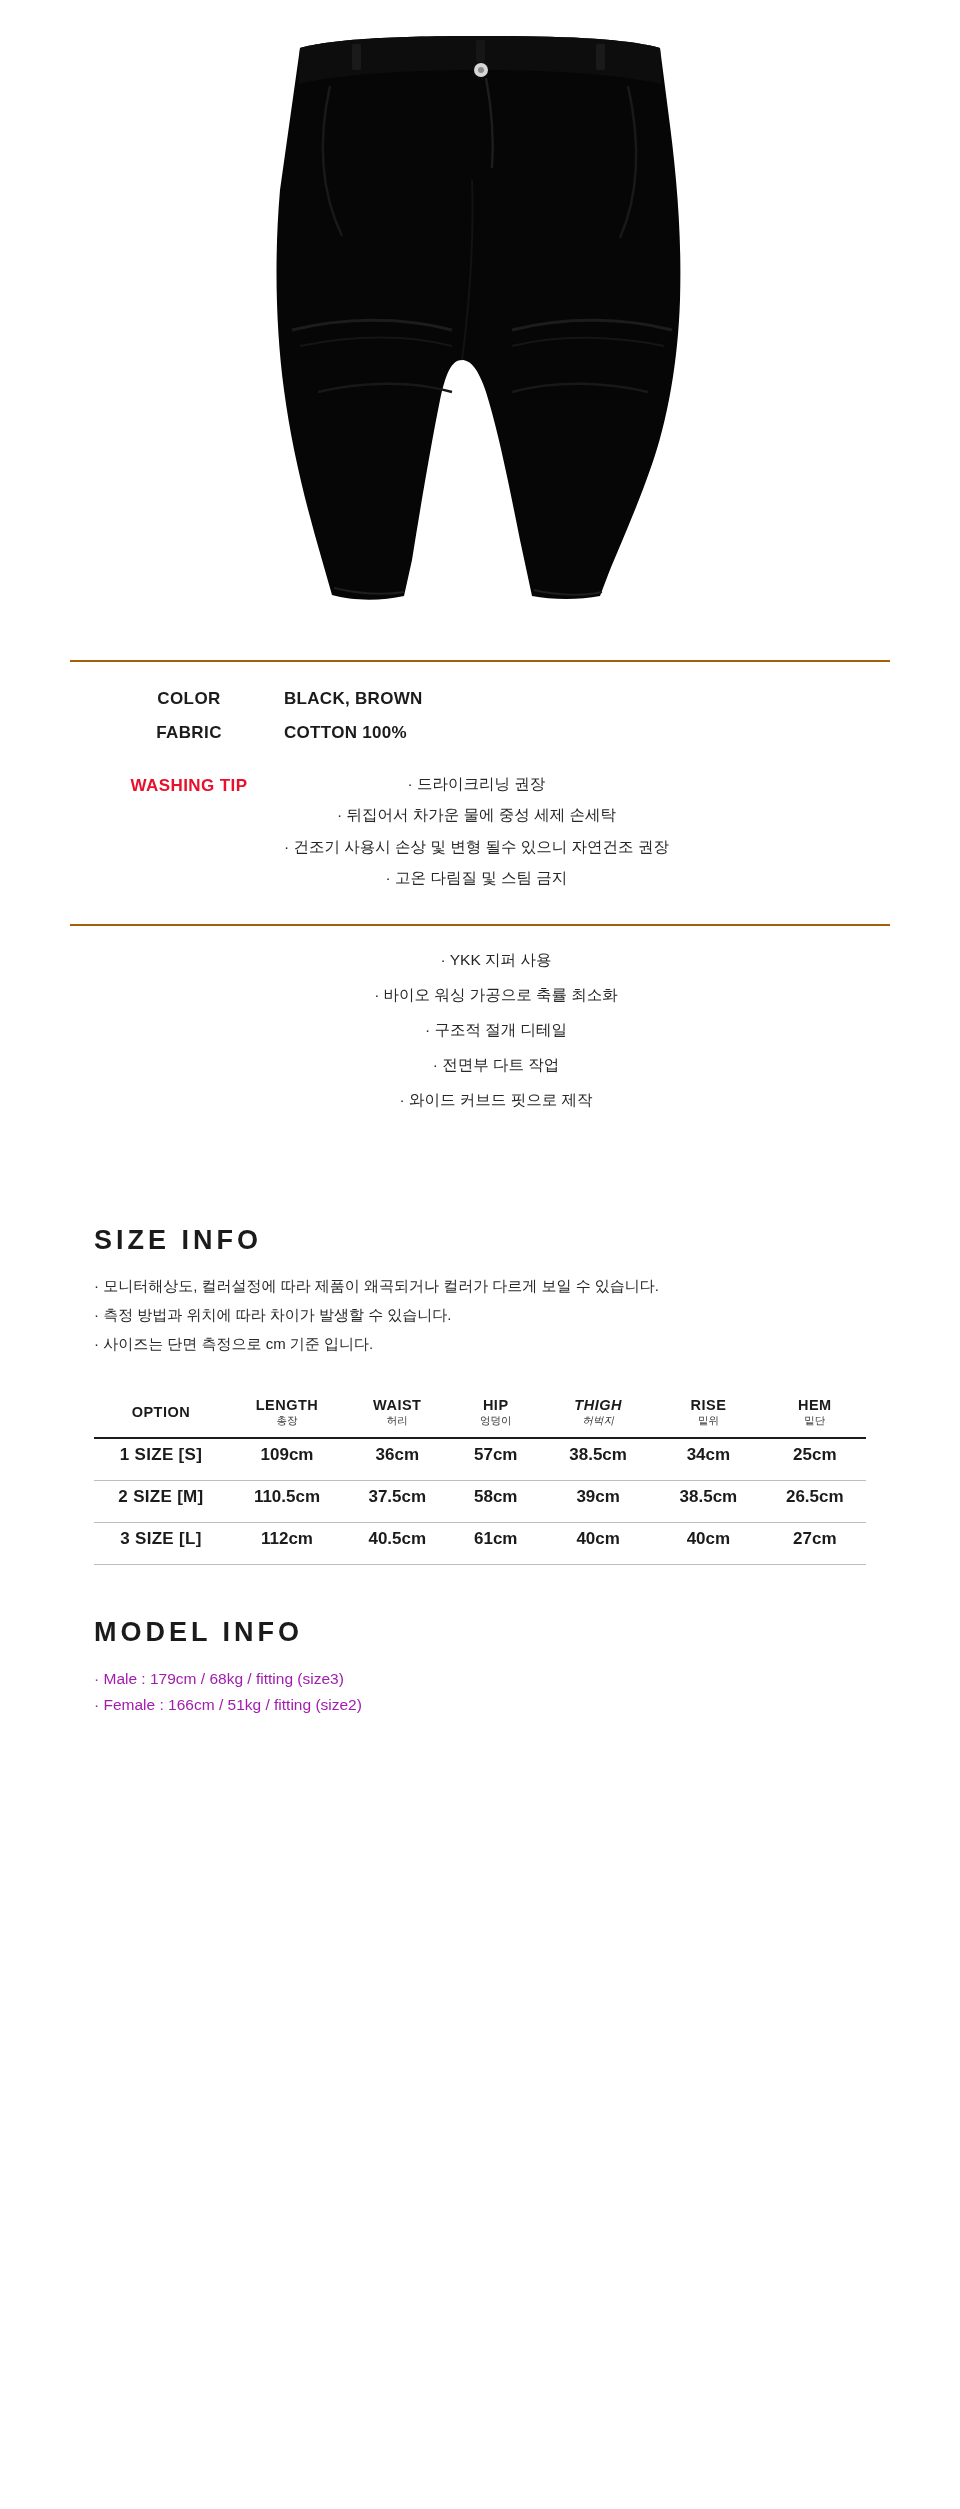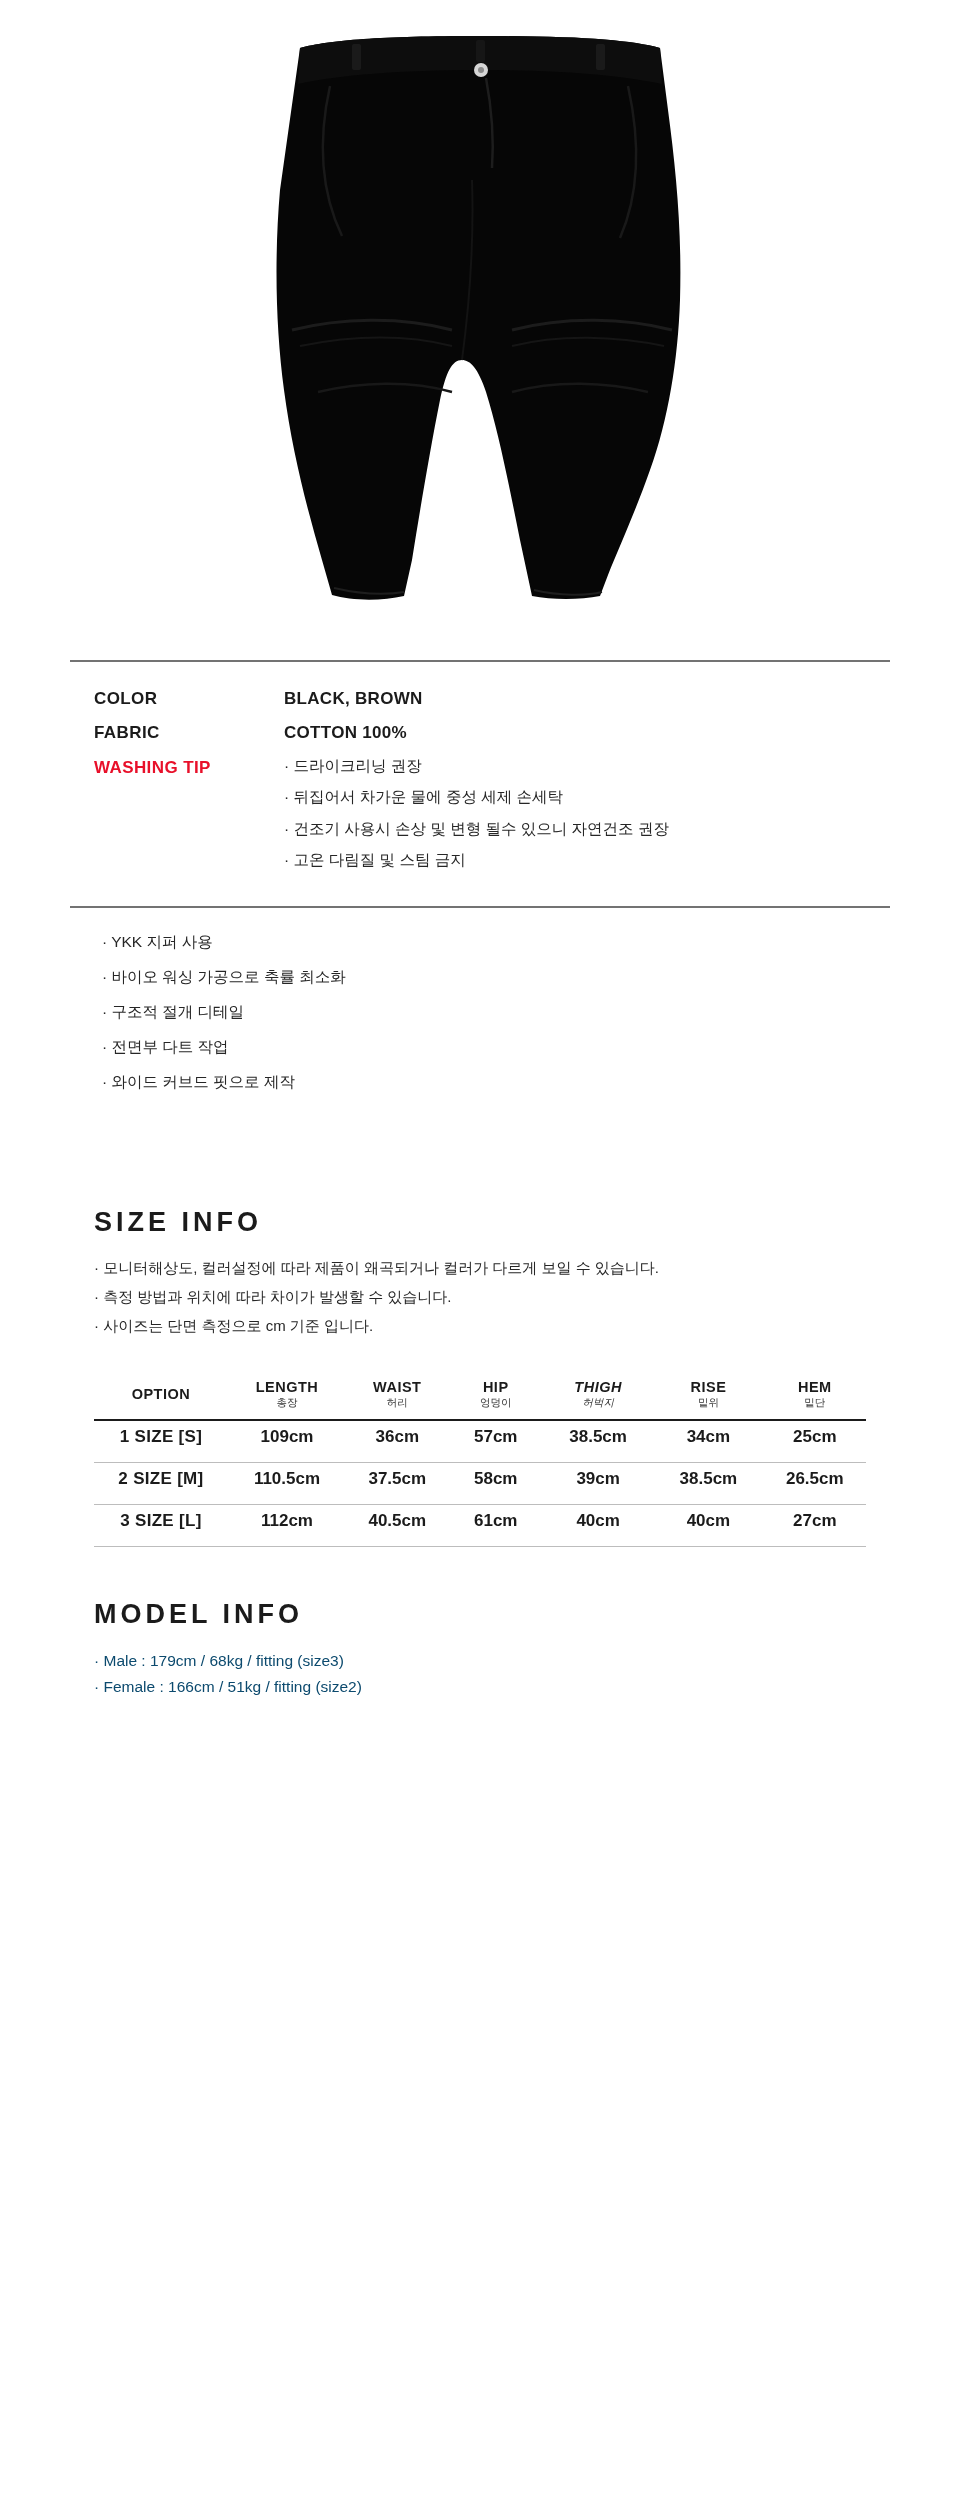--- a/index.html
+++ b/index.html
@@ -35,21 +35,22 @@
     width: 960px;
     height: 660px;
   }
 
   
   .section {
     width: 820px;
     margin: 0 auto;
   }
   .rule {
-    border-top: 2px solid #737373;
+    border-top: 2px solid #a16207;
+    text-align: center;
   }
 
   
   .info-block {
     padding: 24px 0 26px 24px;
   }
   .info-row {
     display: flex;
     align-items: flex-start;
     margin-bottom: 8px;
@@ -174,21 +175,21 @@
   th.col-rise { width: 14%; }
   th.col-hem { width: 13%; }
 
   
   .model-block {
     padding: 52px 0 40px 24px;
   }
   .model-item {
     font-size: 15.5px;
     line-height: 1.7;
-    color: #0c4a6e;
+    color: #a21caf;
   }
 </style>
 </head>
 <body>
 
 <div class="page">
 
   <div class="product-image-wrap">
     <svg class="pants" viewBox="0 0 960 660" xmlns="http://www.w3.org/2000/svg">
 
@@ -245,21 +246,21 @@
   <div class="section rule">
     <div class="info-block">
       <div class="info-row">
         <div class="info-label">COLOR</div>
         <div class="info-value">BLACK, BROWN</div>
       </div>
       <div class="info-row">
         <div class="info-label">FABRIC</div>
         <div class="info-value">COTTON 100%</div>
       </div>
-      <div class="info-row" style="margin-top:10px;">
+      <div class="info-row" style="margin-top:28px;">
         <div class="info-label warn">WASHING TIP</div>
         <div class="washing-list">
           <div class="washing-item">· 드라이크리닝 권장</div>
           <div class="washing-item">· 뒤집어서 차가운 물에 중성 세제 손세탁</div>
           <div class="washing-item">· 건조기 사용시 손상 및 변형 될수 있으니 자연건조 권장</div>
           <div class="washing-item">· 고온 다림질 및 스팀 금지</div>
         </div>
       </div>
     </div>
   </div>

